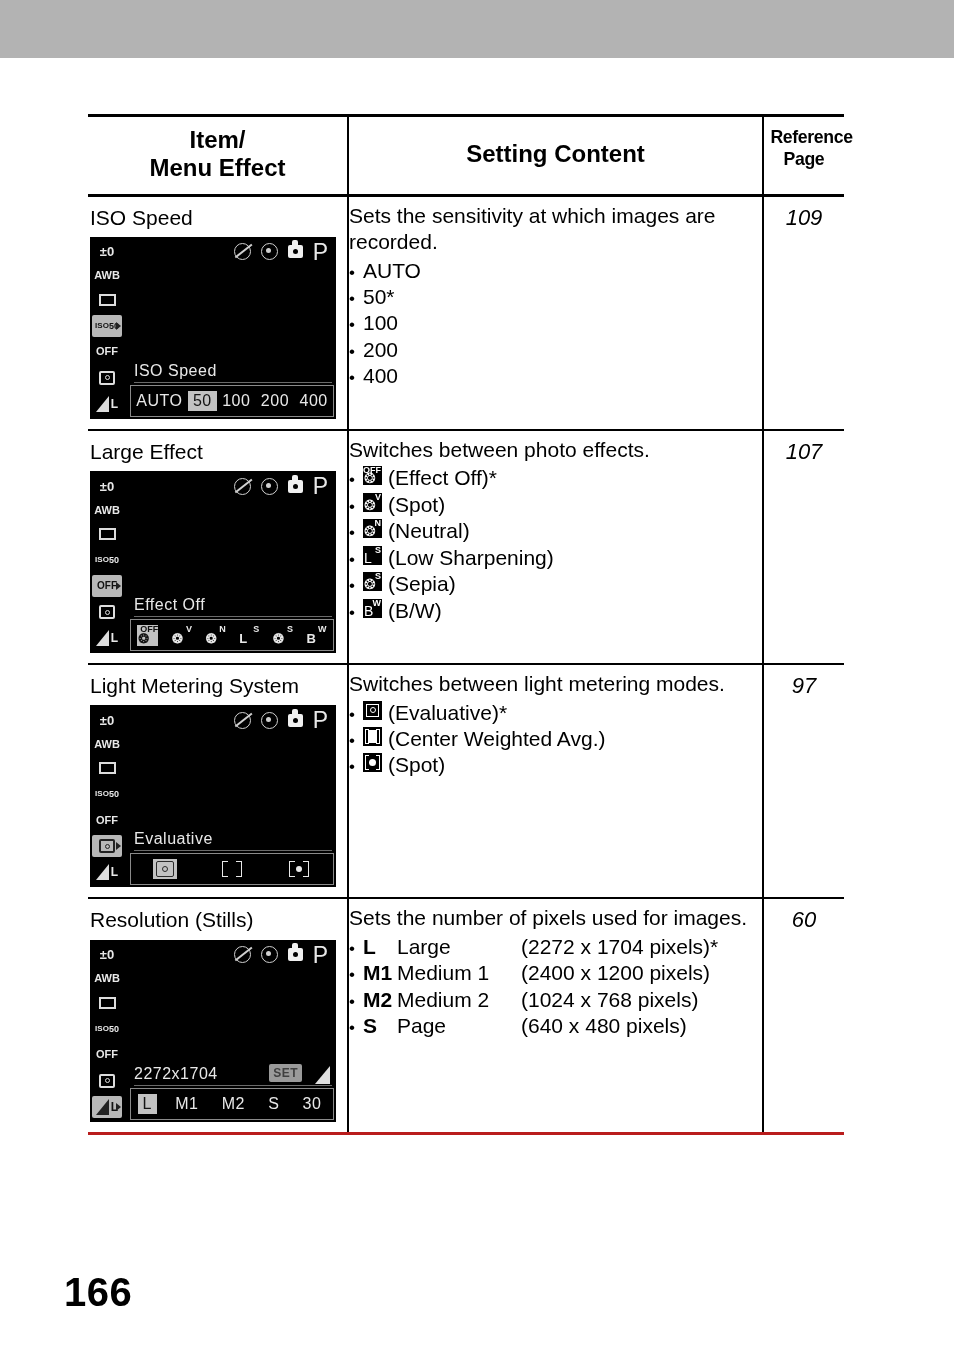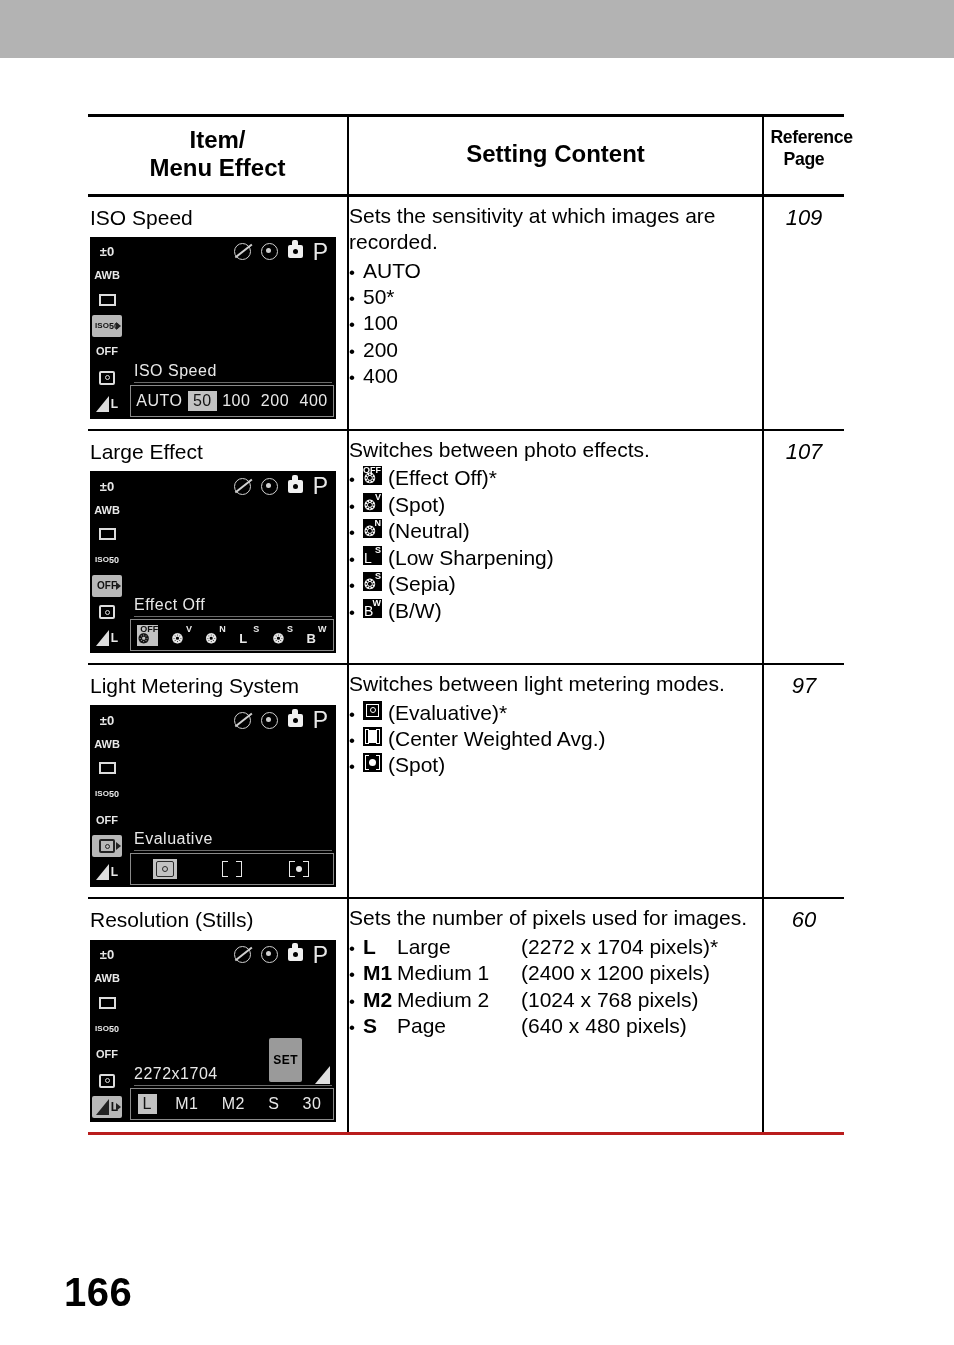--- a/index.html
+++ b/index.html
@@ -453,24 +453,24 @@
   }
   .bm-brk::before { left: 2px; border-right: none; }
   .bm-brk::after  { right: 2px; border-left: none; }
 
   
   .lcd-setbadge {
     position: absolute;
     right: 34px;
     bottom: 40px;
     background: #9a9a9a;
-    color: #000000;
+    color: #404040;
     font-size: 12px;
     font-weight: bold;
-    padding: 15px 4px;
+    padding: 2px 4px;
     letter-spacing: 0.5px;
     border-radius: 2px;
   }
   .lcd-qualmark {
     position: absolute;
     right: 6px;
     bottom: 38px;
     width: 0; height: 0;
     border-style: solid;
     border-width: 0 0 18px 15px;

